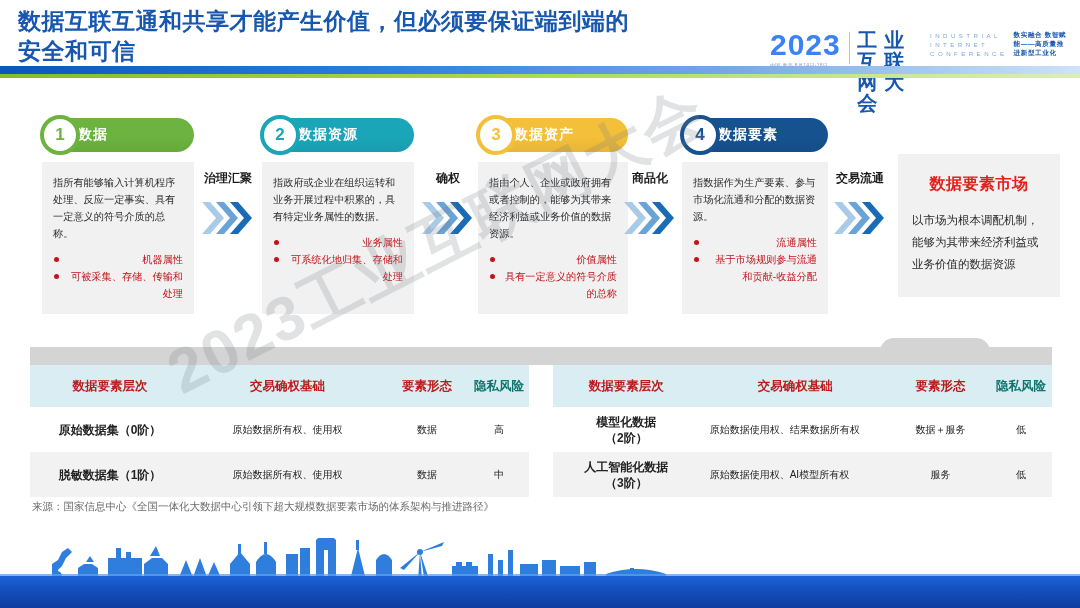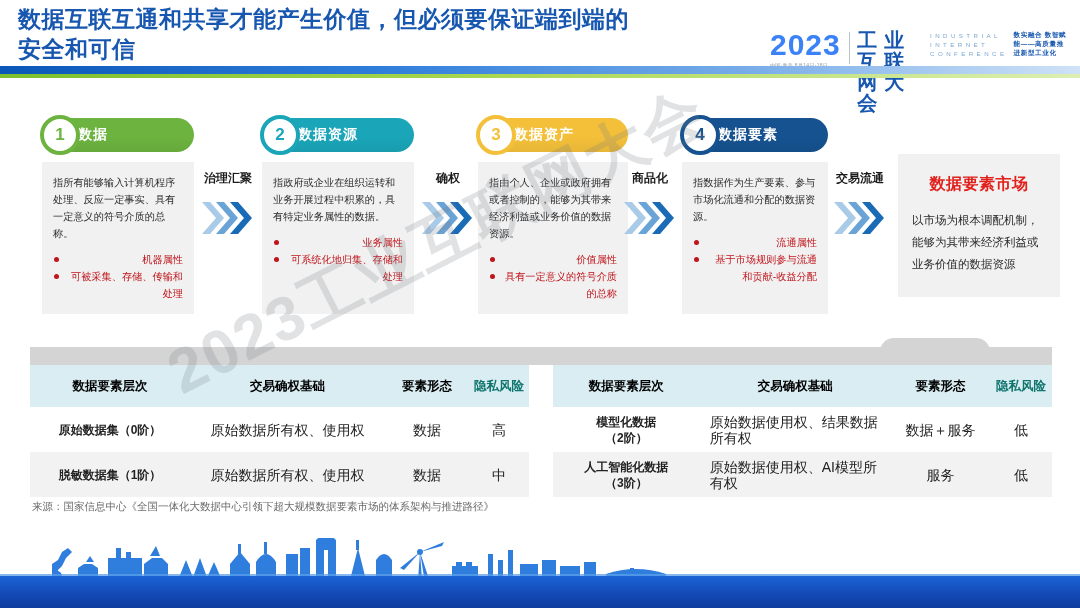--- a/index.html
+++ b/index.html
@@ -9,21 +9,20 @@
     font-family:"Liberation Sans","DejaVu Sans",sans-serif;
     color:#222;
   }
 
   
   .header{position:absolute;left:0;top:0;width:1080px;height:92px;}
   .title{
     position:absolute;left:18px;top:6px;width:730px;
     font-size:23px;font-weight:bold;line-height:30px;color:#1757b0;
     letter-spacing:.5px;
-    font-family:Liberation Mono, monospace;
   }
   .logo-wrap{position:absolute;left:770px;top:30px;width:300px;height:46px;
     display:flex;align-items:flex-start;}
   .logo-year{
     font-size:30px;font-weight:bold;color:#3b82f6;letter-spacing:1px;
     line-height:30px;
   }
   .logo-year-sub{font-size:5px;color:#8c9aa3;letter-spacing:.3px;margin-top:2px;}
   .logo-div{width:1px;height:32px;background:#b9c6cf;margin:2px 8px 0 8px;}
   .logo-main{display:flex;flex-direction:row;}
@@ -93,26 +92,26 @@
   .gray-notch{
     position:absolute;left:880px;top:338px;width:110px;height:14px;background:#d4d4d4;z-index:1;
     border-radius:34px 34px 0 0;
   }
 
   
   .tables{position:absolute;left:30px;top:365px;width:1022px;height:130px;z-index:2;
     display:flex;gap:24px;}
   table{border-collapse:collapse;width:499px;table-layout:fixed;background:#fff;}
   thead th{
-    background:#d9edf3;height:40px;font-size:12.5px;font-weight:bold;color:#000000;
+    background:#d9edf3;height:40px;font-size:12.5px;font-weight:bold;color:#b91c1c;
     text-align:center;vertical-align:middle;
   }
   thead th.risk{color:#0f766e;}
   tbody td{
-    height:45px;font-size:14px;color:#222;text-align:center;vertical-align:middle;
+    height:45px;font-size:10px;color:#222;text-align:center;vertical-align:middle;
     line-height:16px;padding:3px 4px;box-sizing:border-box;
   }
   tbody td.lvl{font-weight:bold;font-size:12px;}
   tbody tr.alt{background:#f2f2f2;}
   tbody td.basis{text-align:left;padding-left:10px;}
   .tbl-left tbody td.basis{text-align:center;padding-left:4px;}
 
   
   .source{
     position:absolute;left:32px;top:500px;font-size:10.5px;color:#6b6b6b;z-index:3;

